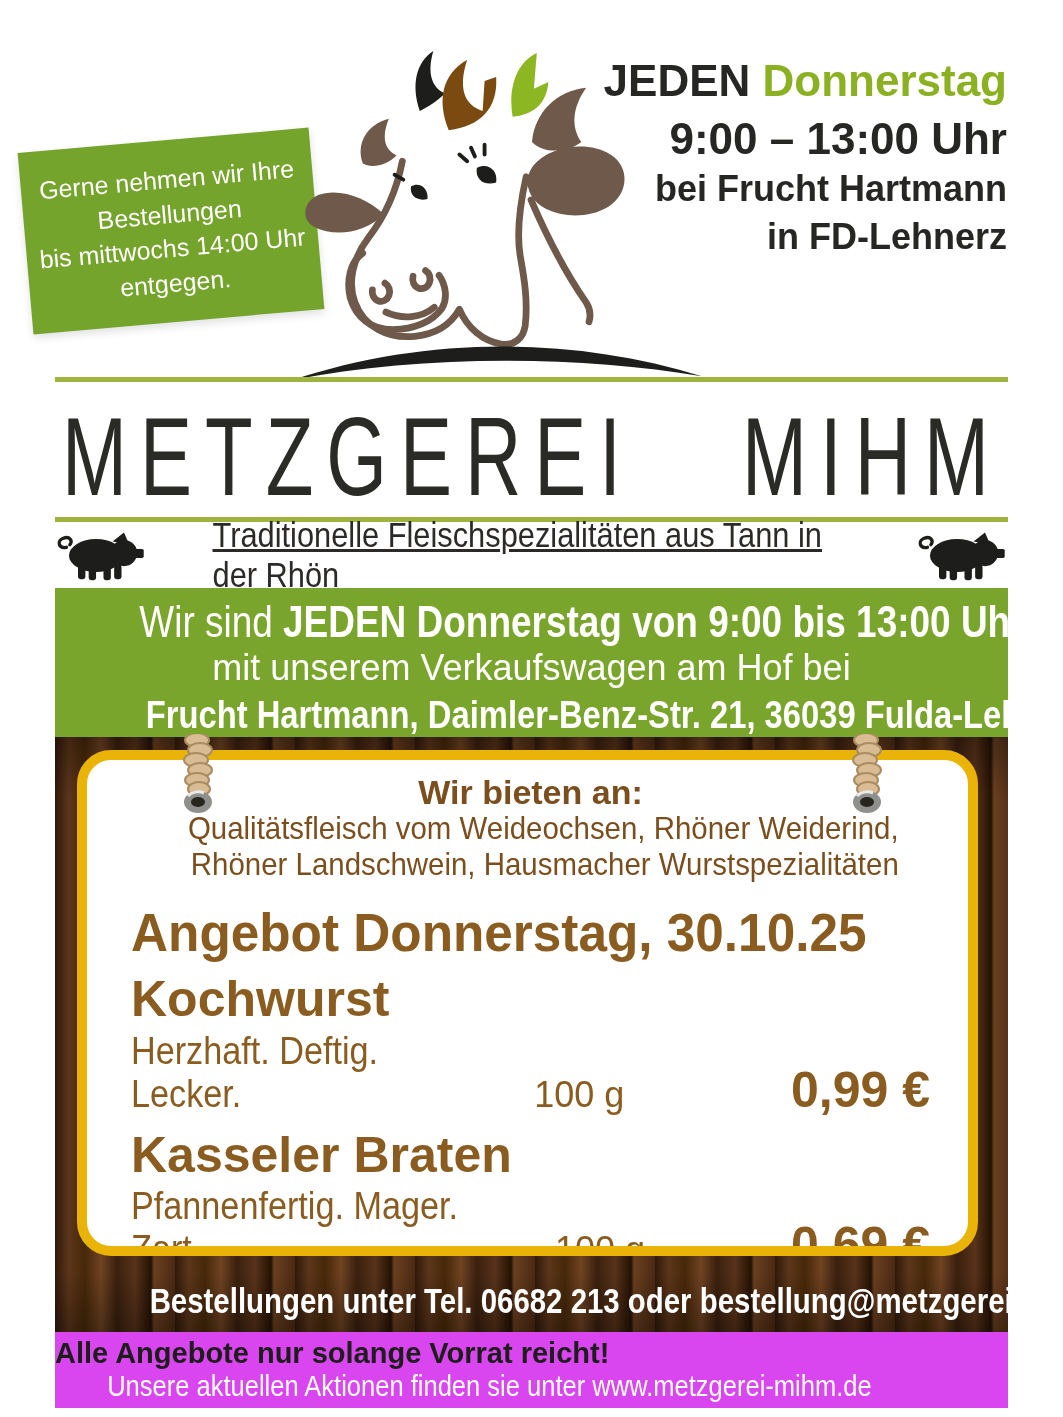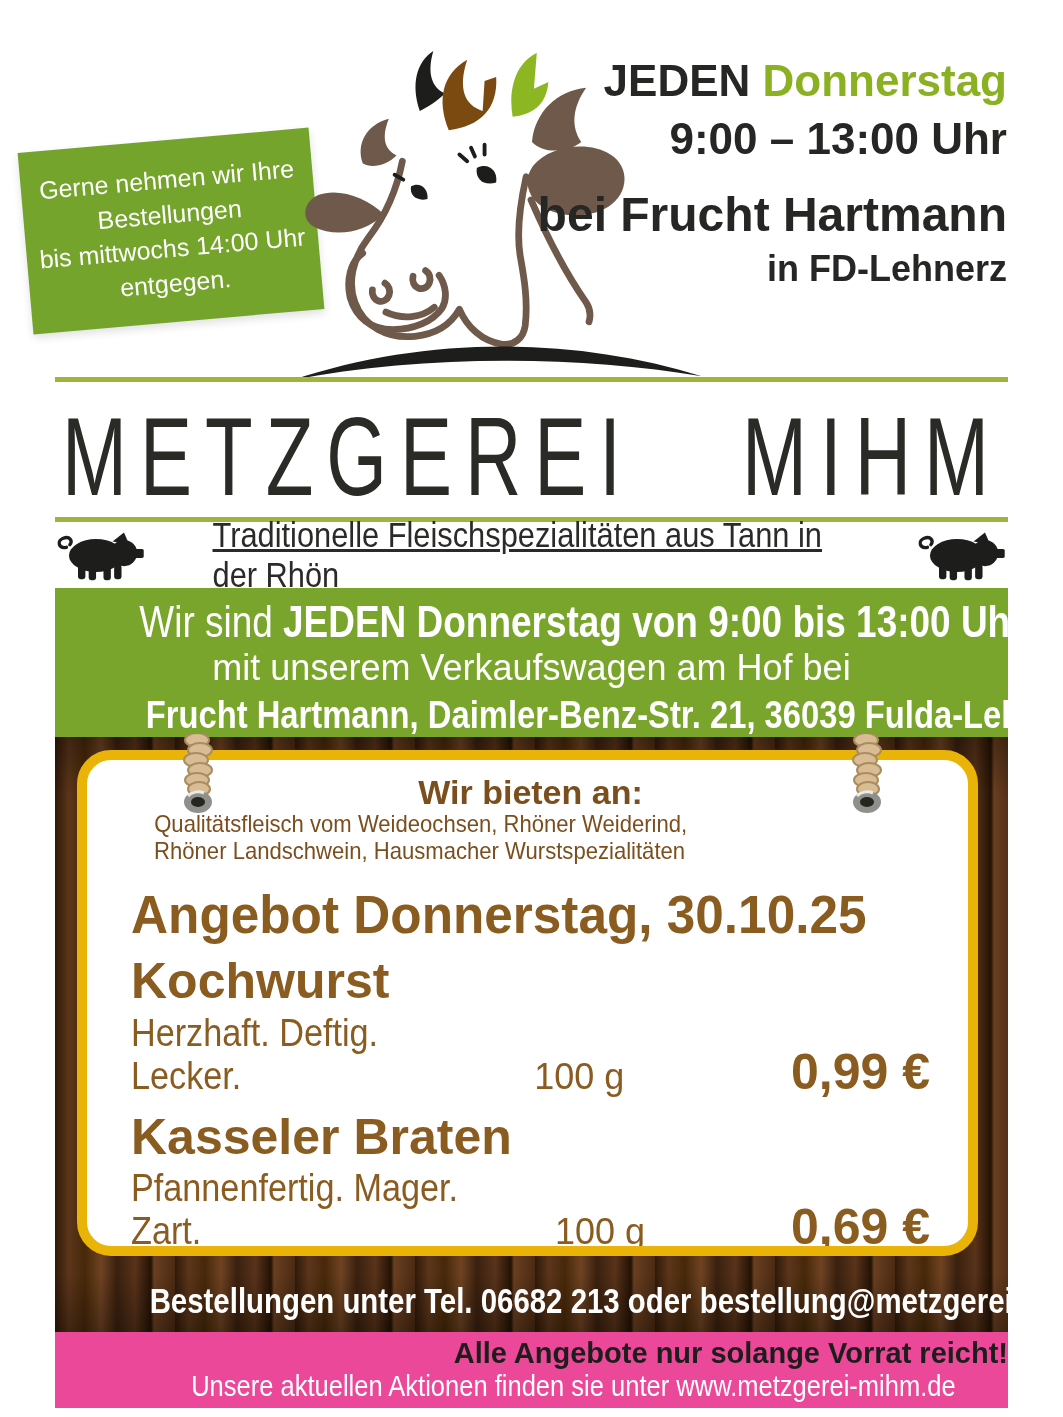--- a/index.html
+++ b/index.html
@@ -14,21 +14,21 @@
 
   
   .cow{position:absolute;left:298px;top:50px;width:348px;height:324px;}
   .hill{position:absolute;left:282px;top:332px;width:430px;height:50px;}
 
   
   .sched{position:absolute;right:56px;top:56px;text-align:right;font-weight:bold;white-space:nowrap;}
   .sched .s1{font-size:44px;}
   .sched .s2{font-size:44px;margin-top:8px;}
   .sched .s3{font-size:44px;margin-top:48px;color:#8bb022;}
-  .sched .s4{font-size:48px;margin-top:23px;}
+  .sched .s4{font-size:36px;margin-top:4px;}
   .sched .s5{font-size:36px;margin-top:6px;}
   .green{color:#8bb022;}
   .dark{color:#262624;}
 
   
   .rule{position:absolute;left:55px;width:953px;height:5px;background:#9fb43c;}
   .rule1{top:377px;} .rule2{top:517px;}
   .brand-title{position:absolute;left:62px;top:403px;width:940px;height:108px;
     display:flex;justify-content:space-between;align-items:center;
     font-size:78px;color:#2a2a26;letter-spacing:13px;
@@ -58,36 +58,36 @@
         #3a200e 62px, #59331a 80px, #241204 96px, #6a3f20 99px, #4b2a13 120px);}
 
   
   .card{position:absolute;left:77px;top:750px;width:901px;height:506px;box-sizing:border-box;
     background:#fff;border:10px solid #eab308;border-radius:34px;overflow:hidden;
     padding:14px 38px 0 44px;}
   .rope{position:absolute;top:734px;width:36px;height:82px;z-index:5;}
   .rope-left{left:180px;} .rope-right{left:849px;}
 
   .intro-title{font-size:34px;font-weight:bold;color:#7b4e1e;text-align:center;line-height:1.1;}
-  .intro-line{font-size:24px;color:#7b4e1e;text-align:left;line-height:1.12;white-space:nowrap;}
+  .intro-line{font-size:32px;color:#7b4e1e;text-align:right;line-height:1.12;white-space:nowrap;}
   .c92{display:inline-block;transform:scaleX(.92);transform-origin:center;}
   .offer-title{font-size:54px;font-weight:bold;color:#8a5c20;margin-top:18px;white-space:nowrap;}
   .c95l{display:inline-block;transform:scaleX(.95);transform-origin:left;}
   .item-name{font-size:50px;font-weight:bold;color:#8a5c20;margin-top:10px;line-height:1.05;}
   .item-line{display:flex;align-items:baseline;margin-top:4px;color:#8a5c20;}
   .desc{font-size:38px;}
   .c90l{display:inline-block;transform:scaleX(.90);transform-origin:left;}
   .unit{margin-left:auto;width:185px;font-size:36px;}
   .price{width:215px;text-align:right;font-size:50px;font-weight:bold;white-space:nowrap;}
 
   
   .order-line{position:absolute;left:55px;top:1281px;width:953px;text-align:center;
     color:#fff;font-weight:bold;font-size:35px;white-space:nowrap;}
-  .bottom-bar{position:absolute;left:55px;top:1332px;width:953px;height:76px;background:#ec4899;
-    text-align:right;padding-top:5px;box-sizing:border-box;white-space:nowrap;}
+  .bottom-bar{position:absolute;left:55px;top:1332px;width:953px;height:76px;background:#d946ef;
+    text-align:left;padding-top:5px;box-sizing:border-box;white-space:nowrap;}
   .bb1{font-size:29px;font-weight:bold;color:#1d1d1b;line-height:1.15;}
   .bb2{font-size:29px;color:#fff;line-height:1.15;}
 </style>
 </head>
 <body>
 
 <div id="page">
 
   <div class="note-box">
     <div>Gerne nehmen wir Ihre</div>

